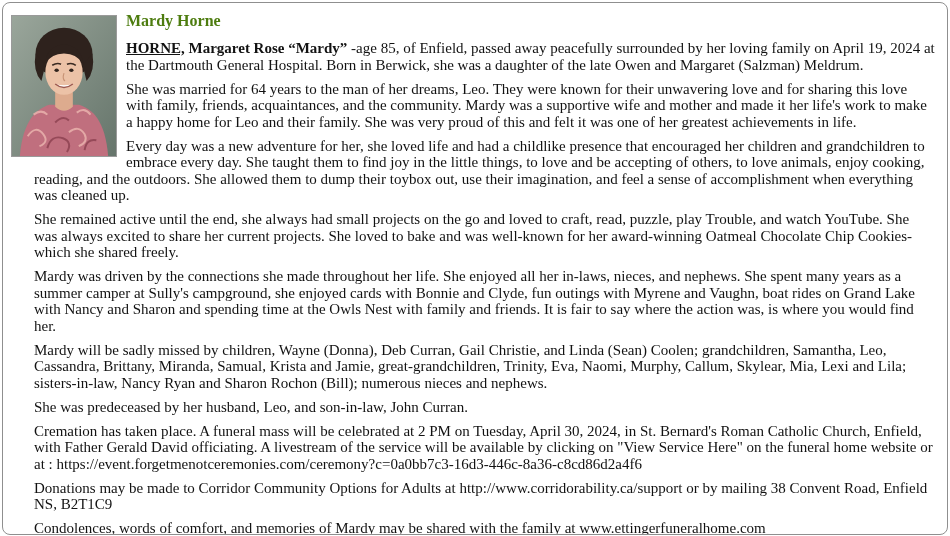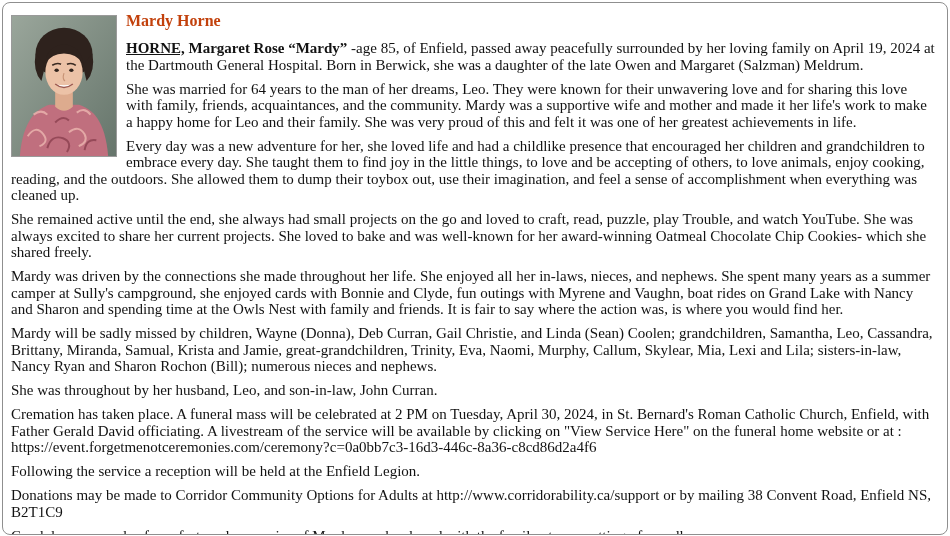--- a/index.html
+++ b/index.html
@@ -30,27 +30,28 @@
     box-sizing: border-box;
     overflow: hidden;
     background: #8a978c;
   }
   .photo svg { display: block; width: 100%; height: 100%; }
   h1.title {
     font-size: 16px;
     line-height: 18px;
     font-weight: bold;
     margin: 2px 0 10px 0;
-    color: #c2410c;
+    color: #4d7c0f;
   }
   p.para {
     font-size: 15px;
     line-height: 16.5px;
     margin: 0 0 7.5px 0;
     text-align: left;
+    padding-left: 23px;
   }
   .u-b {
     font-weight: bold;
     text-decoration: underline;
   }
   .b { font-weight: bold; }
 </style>
 </head>
 <body>
 
@@ -100,19 +101,18 @@
 
   <h1 class="title">Mardy Horne</h1>
 
   <p class="para"><span class="u-b">HORNE,</span><span class="b"> Margaret Rose “Mardy”</span><span> -age 85, of Enfield, passed away peacefully surrounded by her loving family on April 19, 2024 at the Dartmouth General Hospital. Born in Berwick, she was a daughter of the late Owen and Margaret (Salzman) Meldrum.</span></p>
 
   <p class="para">She was married for 64 years to the man of her dreams, Leo. They were known for their unwavering love and for sharing this love with family, friends, acquaintances, and the community. Mardy was a supportive wife and mother and made it her life's work to make a happy home for Leo and their family. She was very proud of this and felt it was one of her greatest achievements in life.</p>
   <p class="para">Every day was a new adventure for her, she loved life and had a childlike presence that encouraged her children and grandchildren to embrace every day. She taught them to find joy in the little things, to love and be accepting of others, to love animals, enjoy cooking, reading, and the outdoors. She allowed them to dump their toybox out, use their imagination, and feel a sense of accomplishment when everything was cleaned up.</p>
   <p class="para">She remained active until the end, she always had small projects on the go and loved to craft, read, puzzle, play Trouble, and watch YouTube. She was always excited to share her current projects. She loved to bake and was well-known for her award-winning Oatmeal Chocolate Chip Cookies- which she shared freely.</p>
   <p class="para">Mardy was driven by the connections she made throughout her life. She enjoyed all her in-laws, nieces, and nephews. She spent many years as a summer camper at Sully's campground, she enjoyed cards with Bonnie and Clyde, fun outings with Myrene and Vaughn, boat rides on Grand Lake with Nancy and Sharon and spending time at the Owls Nest with family and friends. It is fair to say where the action was, is where you would find her.</p>
   <p class="para">Mardy will be sadly missed by children, Wayne (Donna), Deb Curran, Gail Christie, and Linda (Sean) Coolen; grandchildren, Samantha, Leo, Cassandra, Brittany, Miranda, Samual, Krista and Jamie, great-grandchildren, Trinity, Eva, Naomi, Murphy, Callum, Skylear, Mia, Lexi and Lila; sisters-in-law, Nancy Ryan and Sharon Rochon (Bill); numerous nieces and nephews.</p>
-  <p class="para">She was throughout by her husband, Leo, and son-in-law, John Curran.</p>
+  <p class="para">She was predeceased by her husband, Leo, and son-in-law, John Curran.</p>
   <p class="para">Cremation has taken place. A funeral mass will be celebrated at 2 PM on Tuesday, April 30, 2024, in St. Bernard's Roman Catholic Church, Enfield, with Father Gerald David officiating.  A livestream of the service will be available by clicking on "View Service Here" on the funeral home website or at : https://event.forgetmenotceremonies.com/ceremony?c=0a0bb7c3-16d3-446c-8a36-c8cd86d2a4f6</p>
-  <p class="para">Following the service a reception will be held at the Enfield Legion.</p>
   <p class="para">Donations may be made to Corridor Community Options for Adults at http://www.corridorability.ca/support or by mailing 38 Convent Road, Enfield NS, B2T1C9</p>
   <p class="para">Condolences, words of comfort, and memories of Mardy may be shared with the family at www.ettingerfuneralhome.com</p>
 
 </div>
 
 </body></html>

